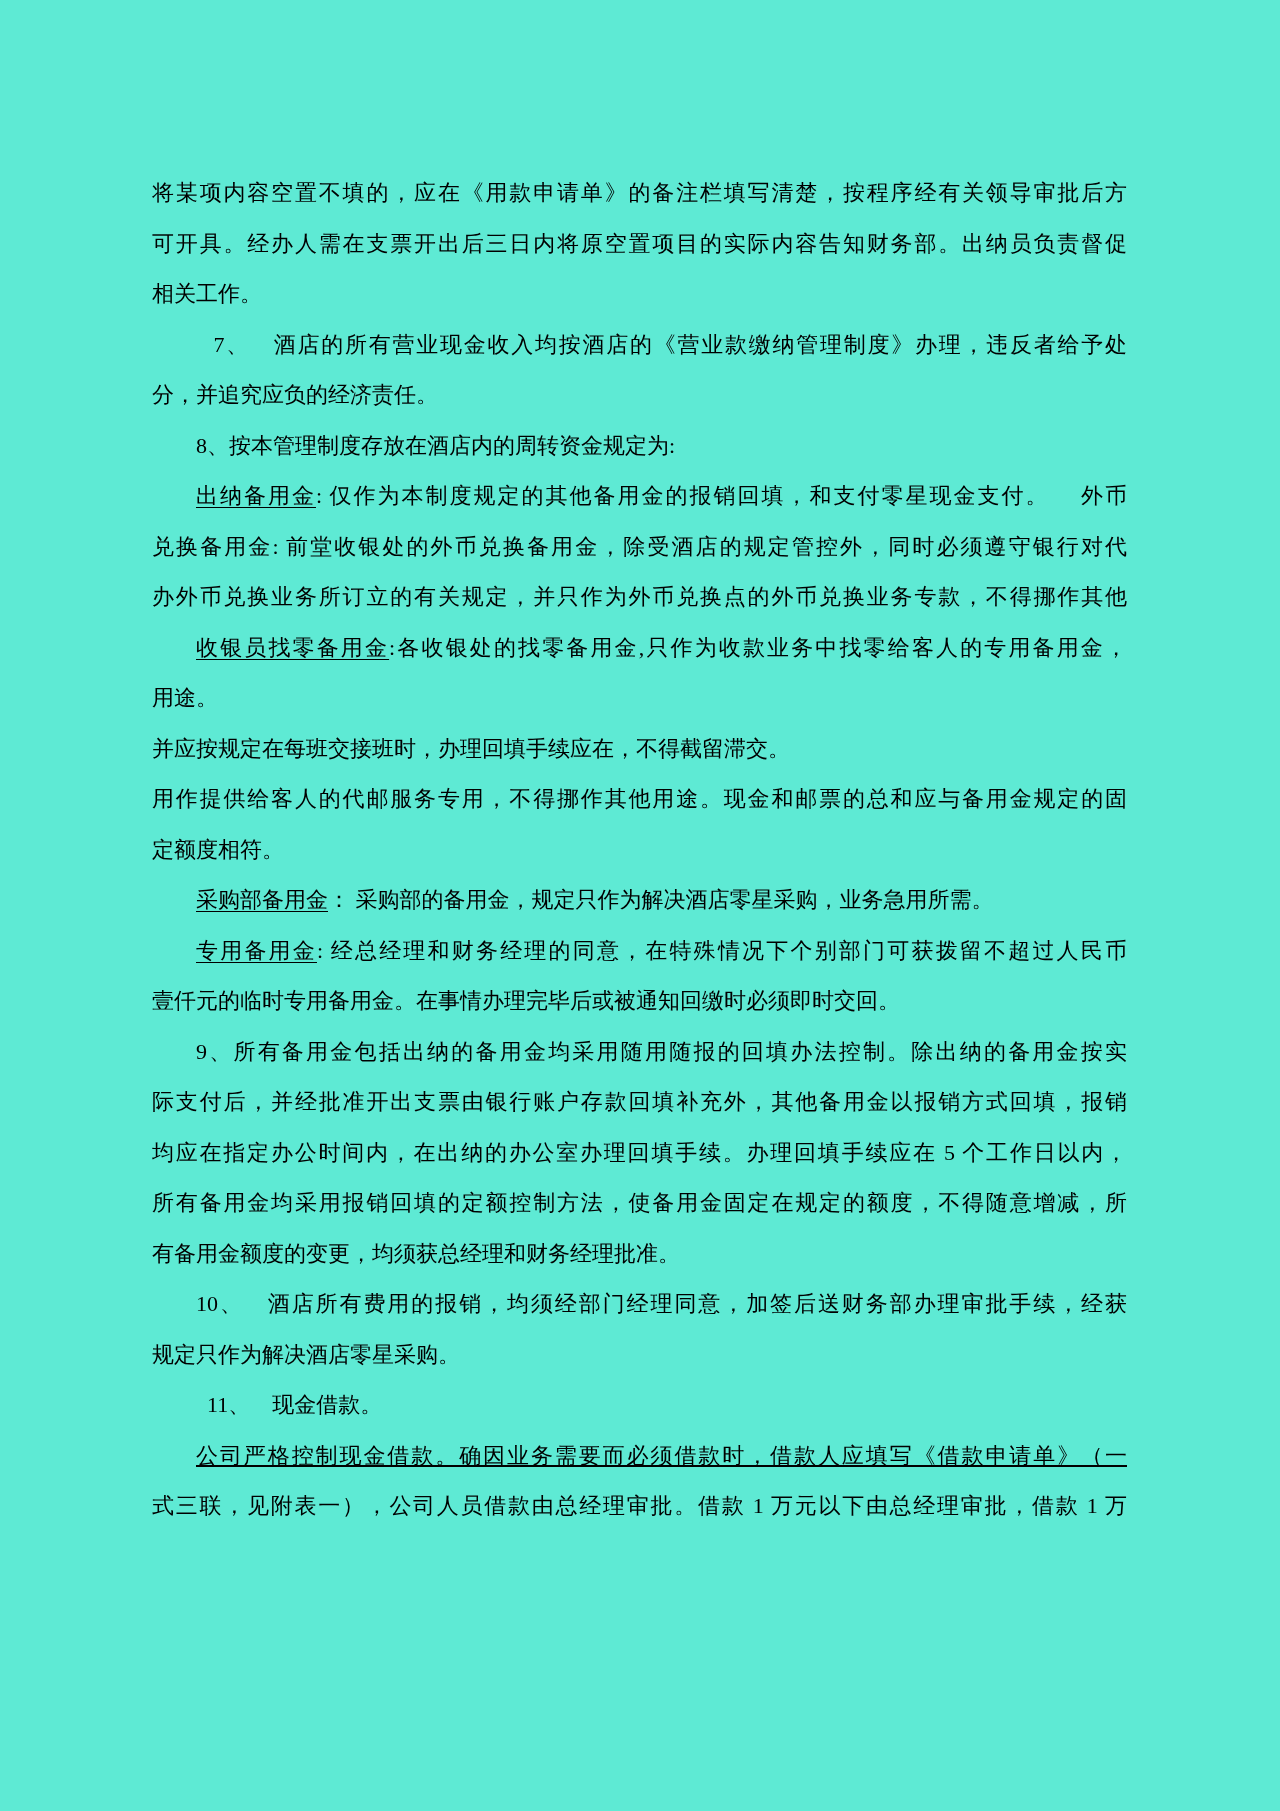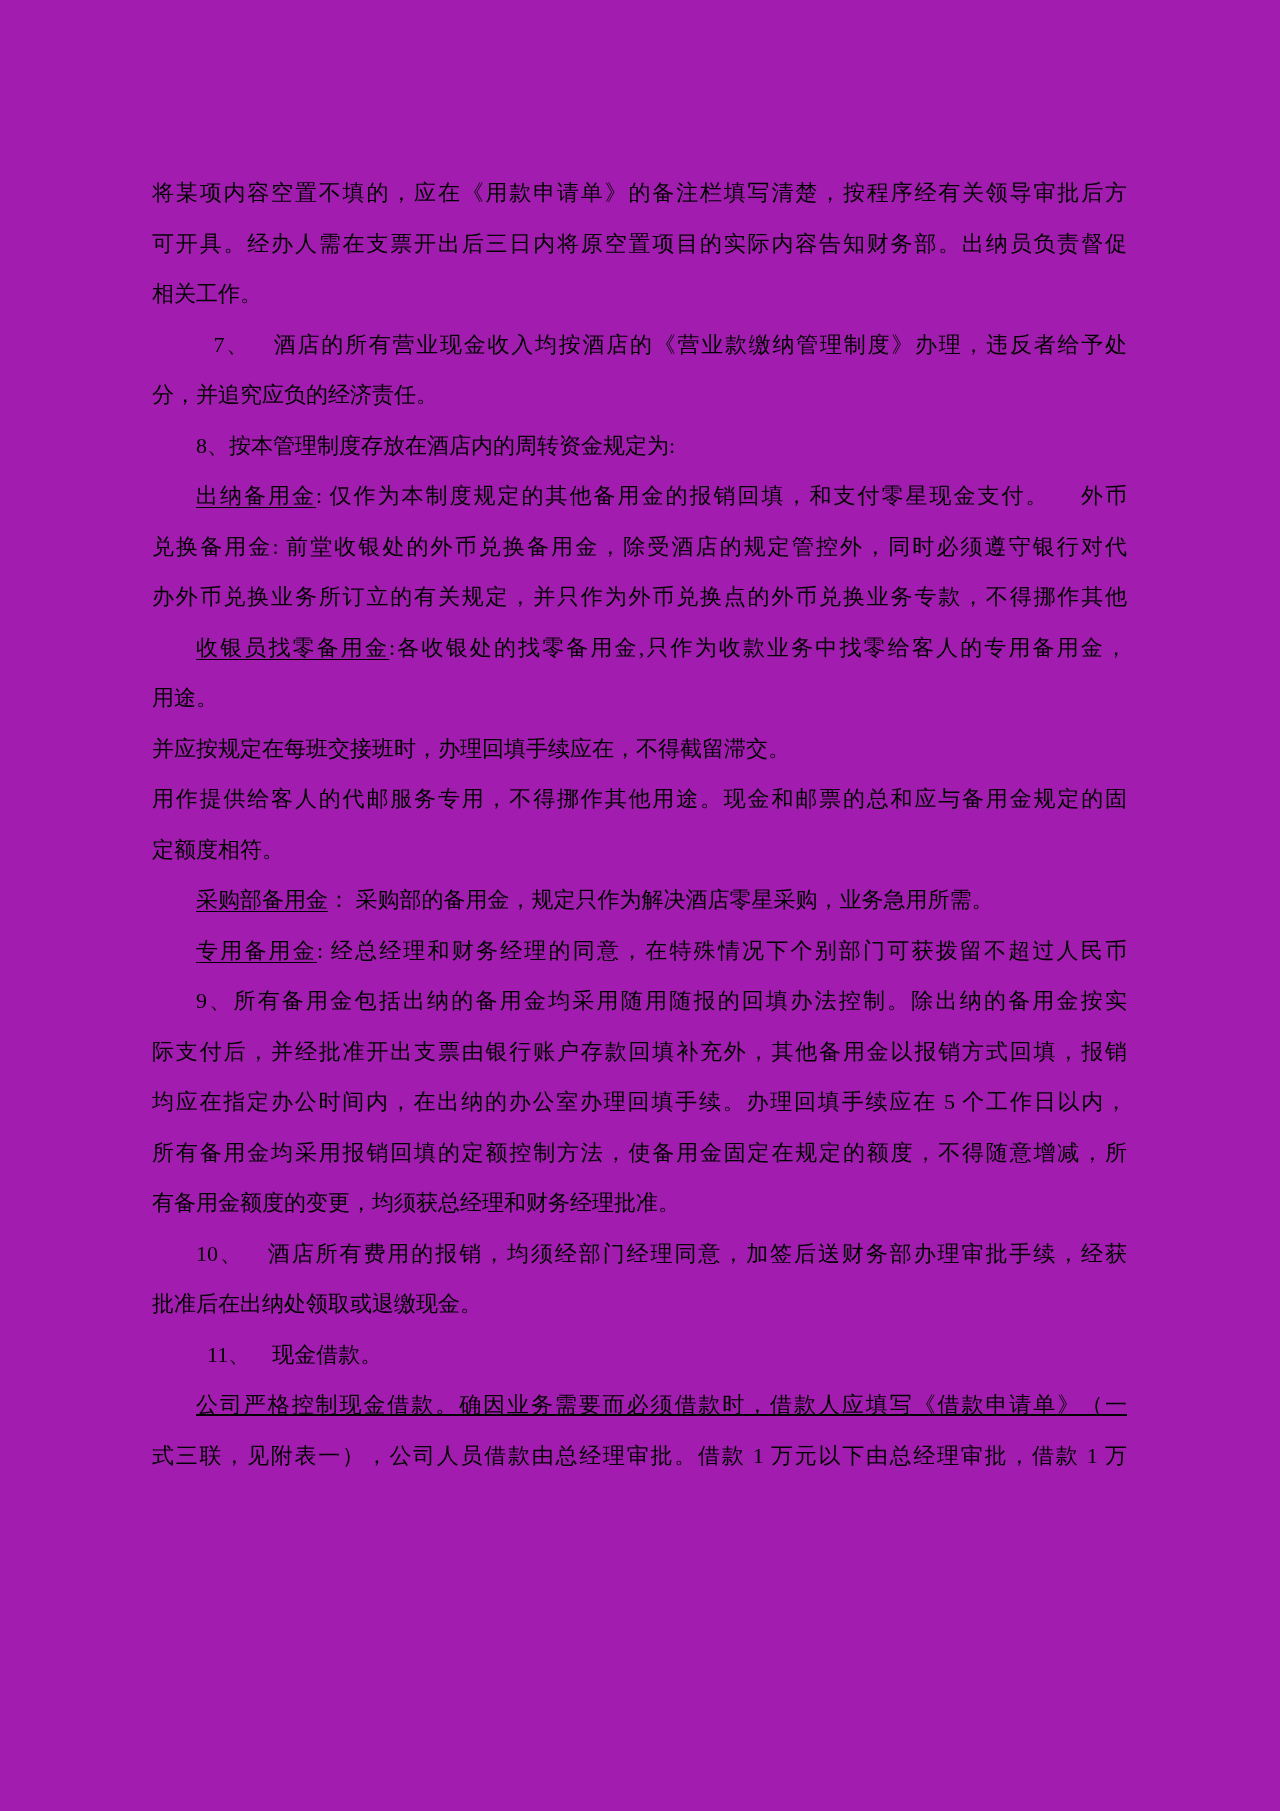--- a/index.html
+++ b/index.html
@@ -4,21 +4,21 @@
 <style>
   html, body {
     margin: 0;
     padding: 0;
     background: #ffffff;
   }
   .page {
     position: relative;
     width: 1280px;
     height: 1811px;
-    background: #a21caf;
+    background: #5eead4;
     overflow: hidden;
   }
   .content {
     position: absolute;
     left: 152px;
     top: 168px;
     width: 975px;
   }
   .line {
     font-family: "Liberation Serif", "DejaVu Serif", serif;
@@ -52,24 +52,25 @@
       <div class="line" style="padding-left: 44px;"><span class="u">出纳备用金</span><span>: 仅作为本制度规定的其他备用金的报销回填，和支付零星现金支付。　 外币</span></div>
       <div class="line"><span>兑换备用金: 前堂收银处的外币兑换备用金，除受酒店的规定管控外，同时必须遵守银行对代</span></div>
       <div class="line"><span>办外币兑换业务所订立的有关规定，并只作为外币兑换点的外币兑换业务专款，不得挪作其他</span></div>
       <div class="line" style="padding-left: 44px;"><span class="u">收银员找零备用金</span><span>:各收银处的找零备用金,只作为收款业务中找零给客人的专用备用金，</span></div>
       <div class="line last"><span>用途。</span></div>
       <div class="line last"><span>并应按规定在每班交接班时，办理回填手续应在，不得截留滞交。</span></div>
       <div class="line"><span>用作提供给客人的代邮服务专用，不得挪作其他用途。现金和邮票的总和应与备用金规定的固</span></div>
       <div class="line last"><span>定额度相符。</span></div>
       <div class="line last" style="padding-left: 44px;"><span class="u">采购部备用金</span><span>： 采购部的备用金，规定只作为解决酒店零星采购，业务急用所需。</span></div>
       <div class="line" style="padding-left: 44px;"><span class="u">专用备用金</span><span>: 经总经理和财务经理的同意，在特殊情况下个别部门可获拨留不超过人民币</span></div>
+      <div class="line last"><span>壹仟元的临时专用备用金。在事情办理完毕后或被通知回缴时必须即时交回。</span></div>
       <div class="line" style="padding-left: 44px;"><span>9、所有备用金包括出纳的备用金均采用随用随报的回填办法控制。除出纳的备用金按实</span></div>
       <div class="line"><span>际支付后，并经批准开出支票由银行账户存款回填补充外，其他备用金以报销方式回填，报销</span></div>
       <div class="line"><span>均应在指定办公时间内，在出纳的办公室办理回填手续。办理回填手续应在 5 个工作日以内，</span></div>
       <div class="line"><span>所有备用金均采用报销回填的定额控制方法，使备用金固定在规定的额度，不得随意增减，所</span></div>
       <div class="line last"><span>有备用金额度的变更，均须获总经理和财务经理批准。</span></div>
       <div class="line" style="padding-left: 44px;"><span>10、　酒店所有费用的报销，均须经部门经理同意，加签后送财务部办理审批手续，经获</span></div>
-      <div class="line last"><span>批准后在出纳处领取或退缴现金。</span></div>
+      <div class="line last"><span>规定只作为解决酒店零星采购。</span></div>
       <div class="line last" style="padding-left: 55px;"><span>11、　现金借款。</span></div>
       <div class="line" style="padding-left: 44px; text-decoration: underline;"><span>公司严格控制现金借款。确因业务需要而必须借款时，借款人应填写《借款申请单》（一</span></div>
       <div class="line"><span>式三联，见附表一），公司人员借款由总经理审批。借款 1 万元以下由总经理审批，借款 1 万</span></div>
     </div>
 </div>
 
 </body></html>

